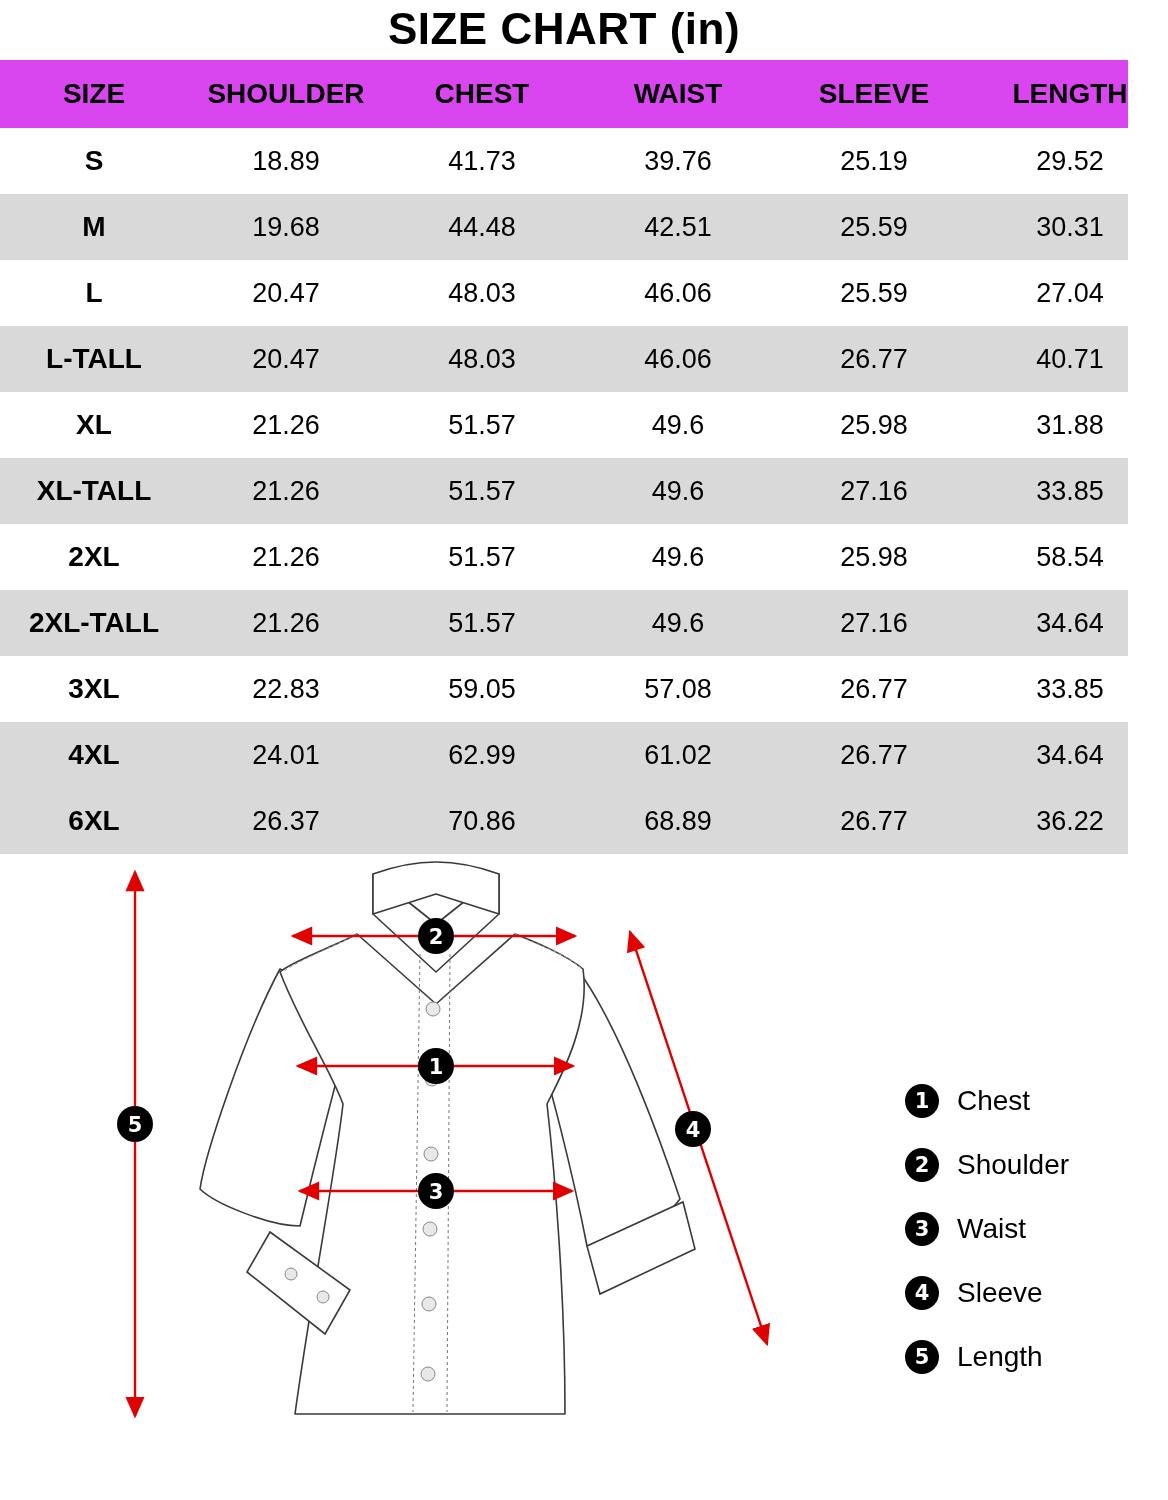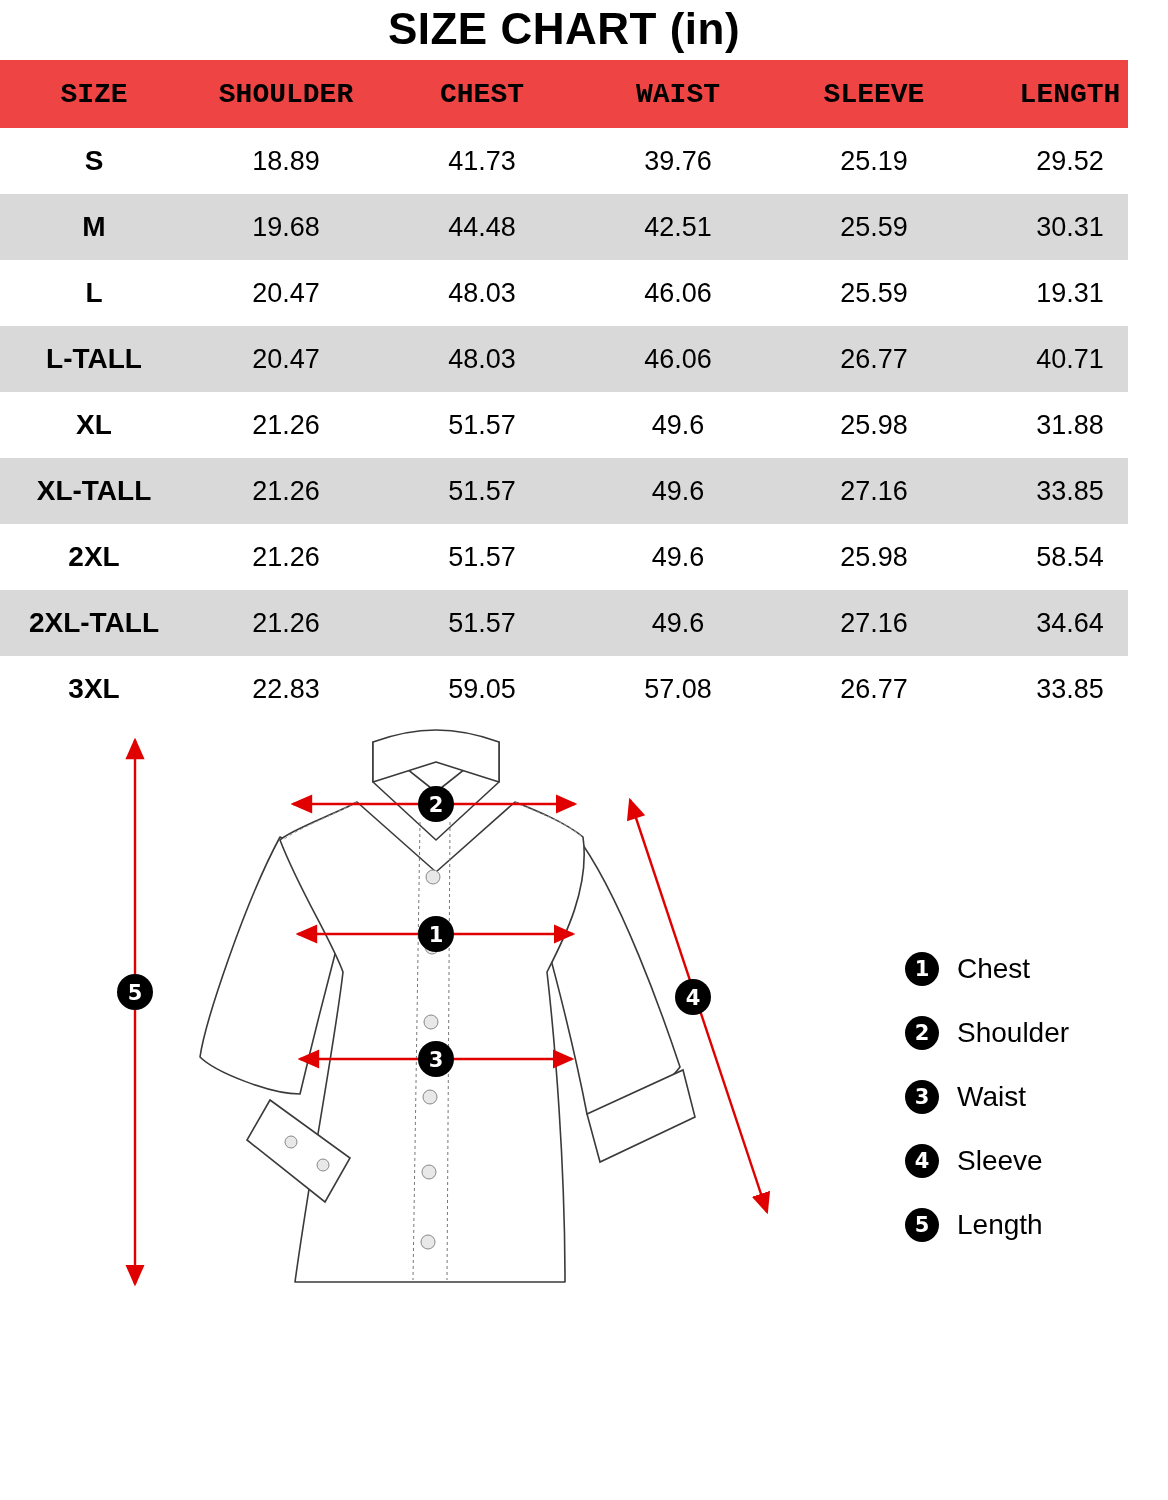--- a/index.html
+++ b/index.html
@@ -35,25 +35,24 @@
   table.size-table th,
   table.size-table td {
     text-align: center;
     font-size: 27px;
     height: 66px;
     padding: 0;
     border: none;
     font-weight: normal;
   }
   table.size-table thead th {
-    background: #ef4444;
+    background: #d946ef;
     font-weight: bold;
     font-size: 28px;
     height: 68px;
-    font-family: Liberation Mono, monospace;
   }
   table.size-table tbody tr.alt td {
     background: #d9d9d9;
   }
   table.size-table tbody tr td:first-child {
     font-weight: bold;
     font-size: 28px;
   }
   col.c-size   { width: 188px; }
   col.c-sh     { width: 196px; }
@@ -146,21 +145,21 @@
         <td>42.51</td>
         <td>25.59</td>
         <td>30.31</td>
       </tr>
       <tr>
         <td>L</td>
         <td>20.47</td>
         <td>48.03</td>
         <td>46.06</td>
         <td>25.59</td>
-        <td>19.31</td>
+        <td>27.04</td>
       </tr>
       <tr class="alt">
         <td>L-TALL</td>
         <td>20.47</td>
         <td>48.03</td>
         <td>46.06</td>
         <td>26.77</td>
         <td>40.71</td>
       </tr>
       <tr>
@@ -195,20 +194,36 @@
         <td>27.16</td>
         <td>34.64</td>
       </tr>
       <tr>
         <td>3XL</td>
         <td>22.83</td>
         <td>59.05</td>
         <td>57.08</td>
         <td>26.77</td>
         <td>33.85</td>
+      </tr>
+      <tr class="alt">
+        <td>4XL</td>
+        <td>24.01</td>
+        <td>62.99</td>
+        <td>61.02</td>
+        <td>26.77</td>
+        <td>34.64</td>
+      </tr>
+      <tr class="alt">
+        <td>6XL</td>
+        <td>26.37</td>
+        <td>70.86</td>
+        <td>68.89</td>
+        <td>26.77</td>
+        <td>36.22</td>
       </tr>
     </tbody>
   </table>
 
   <div class="illustration">
 
     <svg class="shirt-svg" width="700" height="570" viewBox="0 0 700 570">
       <defs>
         <marker id="arrowRed" markerWidth="10" markerHeight="10" refX="8" refY="4" orient="auto" markerUnits="strokeWidth">
           <path d="M0,0 L9,4 L0,8 z" fill="#e00000"></path>

